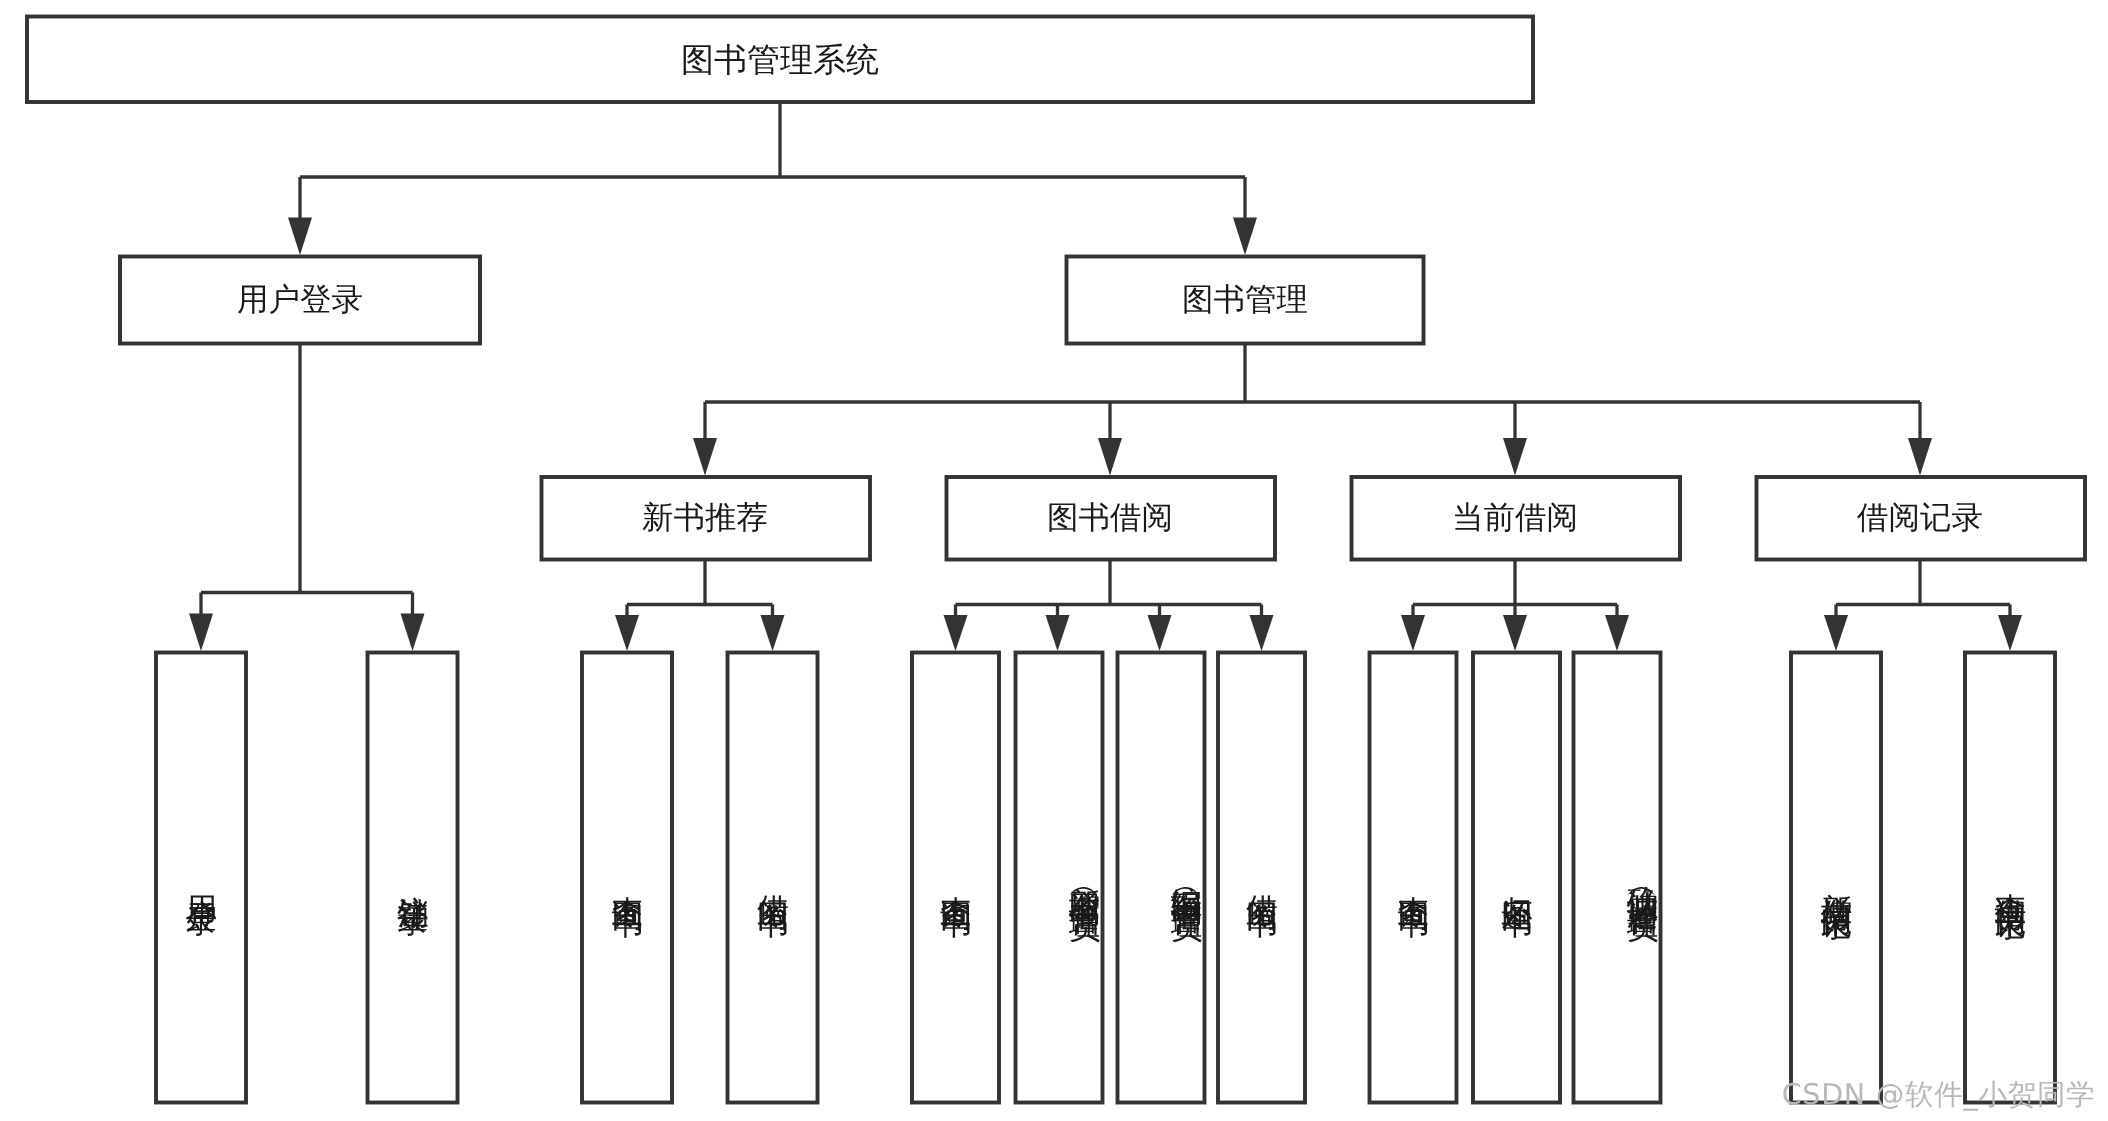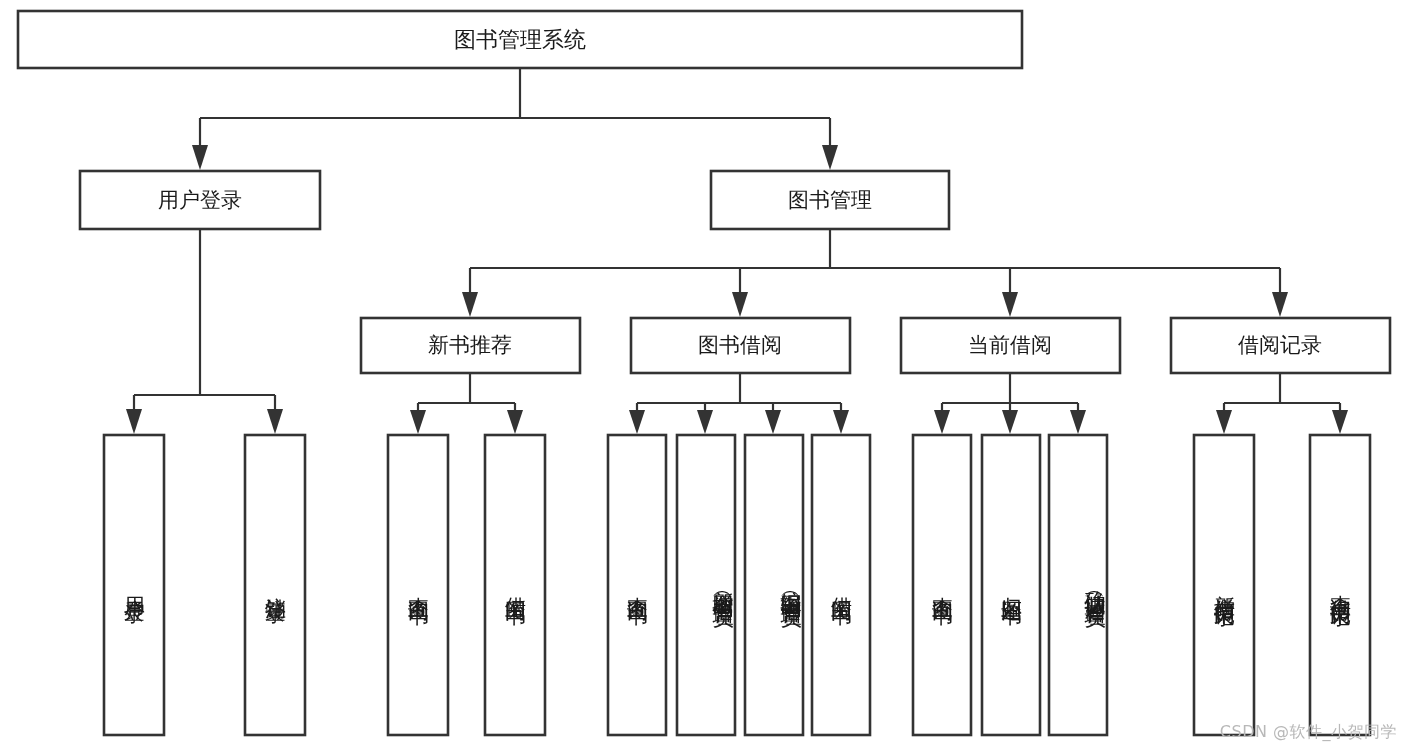--- a/index.html
+++ b/index.html
@@ -69,21 +69,21 @@
     letter-spacing: 2.5px;
     color: #1a1a1a;
     white-space: nowrap;
     pointer-events: none;
   }
   .watermark {
     position: absolute;
     right: 8px;
     bottom: 4px;
     font-family: "DejaVu Sans", "Liberation Sans", sans-serif;
-    font-size: 16px;
+    font-size: 19px;
     color: #b8b8b8;
     letter-spacing: 0.5px;
     white-space: nowrap;
   }
 </style>
 </head>
 <body>
 
 <div id="diagram-root">
 

